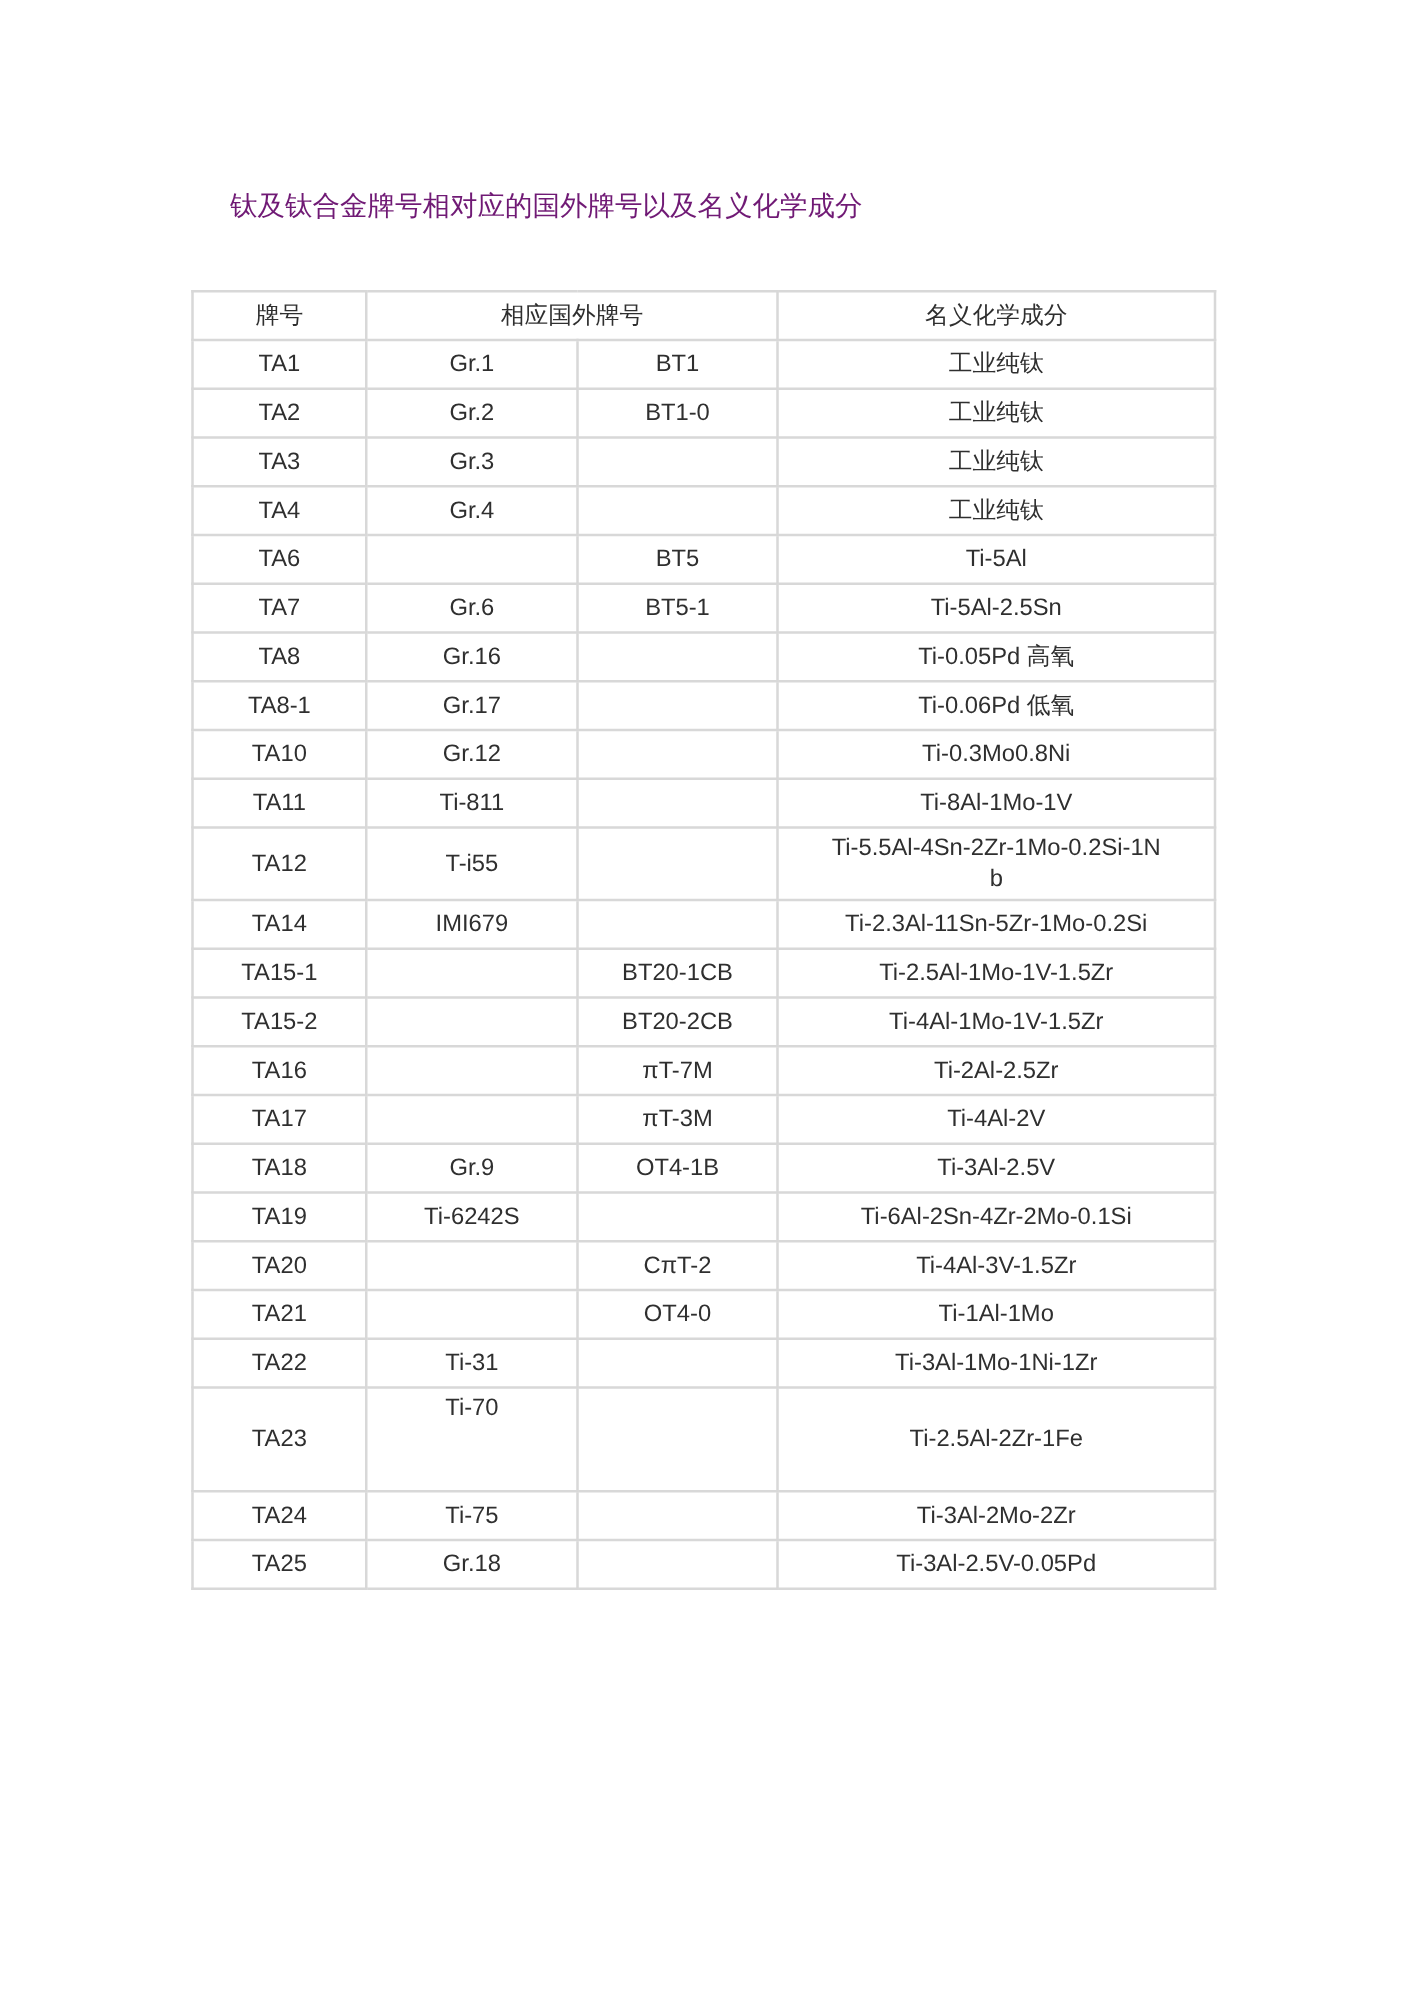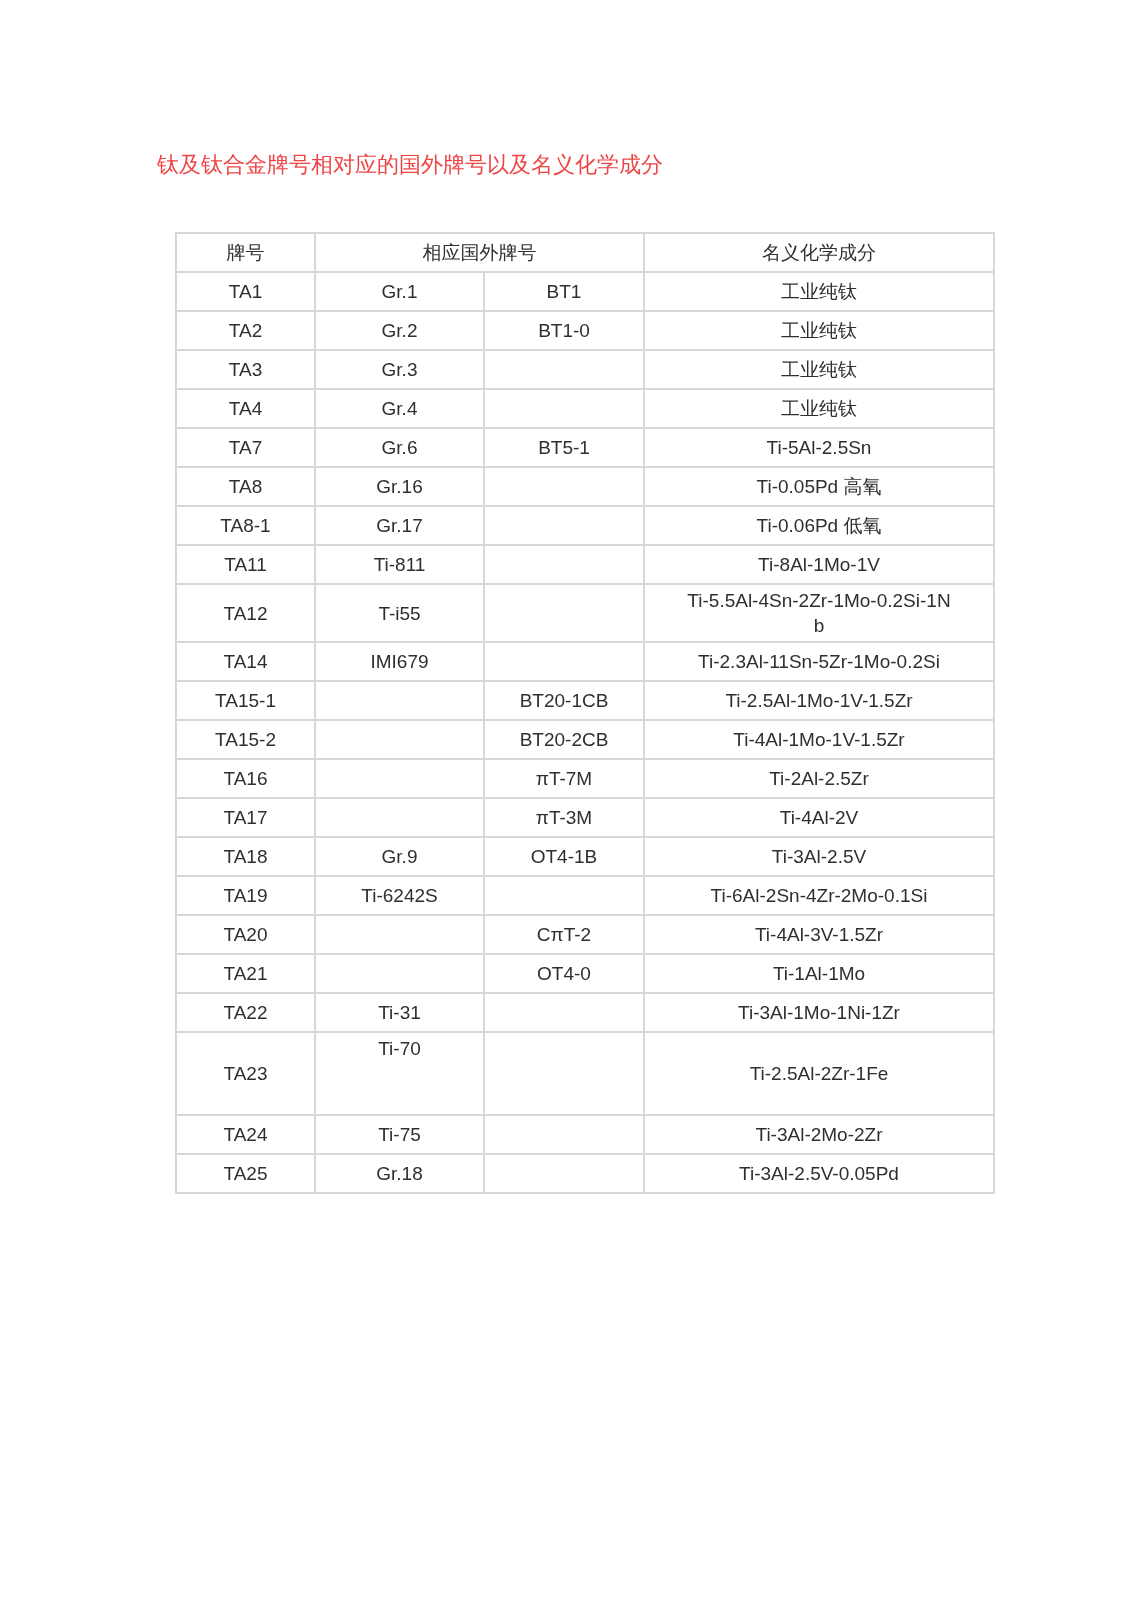--- a/index.html
+++ b/index.html
@@ -11,30 +11,30 @@
     position: relative;
     width: 1131px;
     height: 1600px;
     background: #ffffff;
     font-family: "Liberation Sans", "DejaVu Sans", sans-serif;
     color: #2f2f2f;
     overflow: hidden;
   }
   .doc-title {
     position: absolute;
-    left: 157px;
+    left: 184px;
     top: 151px;
     font-size: 22px;
     line-height: 27px;
-    color: #ef4444;
+    color: #701a75;
     white-space: nowrap;
   }
   table.alloy-table {
     position: absolute;
-    left: 175px;
+    left: 153px;
     top: 232px;
     width: 818px;
     border-collapse: collapse;
     table-layout: fixed;
   }
   .alloy-table col.c1 { width: 139px; }
   .alloy-table col.c2 { width: 169px; }
   .alloy-table col.c3 { width: 160px; }
   .alloy-table col.c4 { width: 350px; }
   .alloy-table th,
@@ -93,38 +93,50 @@
           <td></td>
           <td>工业纯钛</td>
         </tr>
         <tr>
           <td>TA4</td>
           <td>Gr.4</td>
           <td></td>
           <td>工业纯钛</td>
         </tr>
         <tr>
+          <td>TA6</td>
+          <td></td>
+          <td>BT5</td>
+          <td>Ti-5Al</td>
+        </tr>
+        <tr>
           <td>TA7</td>
           <td>Gr.6</td>
           <td>BT5-1</td>
           <td>Ti-5Al-2.5Sn</td>
         </tr>
         <tr>
           <td>TA8</td>
           <td>Gr.16</td>
           <td></td>
           <td>Ti-0.05Pd 高氧</td>
         </tr>
         <tr>
           <td>TA8-1</td>
           <td>Gr.17</td>
           <td></td>
           <td>Ti-0.06Pd 低氧</td>
         </tr>
         <tr>
+          <td>TA10</td>
+          <td>Gr.12</td>
+          <td></td>
+          <td>Ti-0.3Mo0.8Ni</td>
+        </tr>
+        <tr>
           <td>TA11</td>
           <td>Ti-811</td>
           <td></td>
           <td>Ti-8Al-1Mo-1V</td>
         </tr>
         <tr>
           <td>TA12</td>
           <td>T-i55</td>
           <td></td>
           <td>Ti-5.5Al-4Sn-2Zr-1Mo-0.2Si-1N

